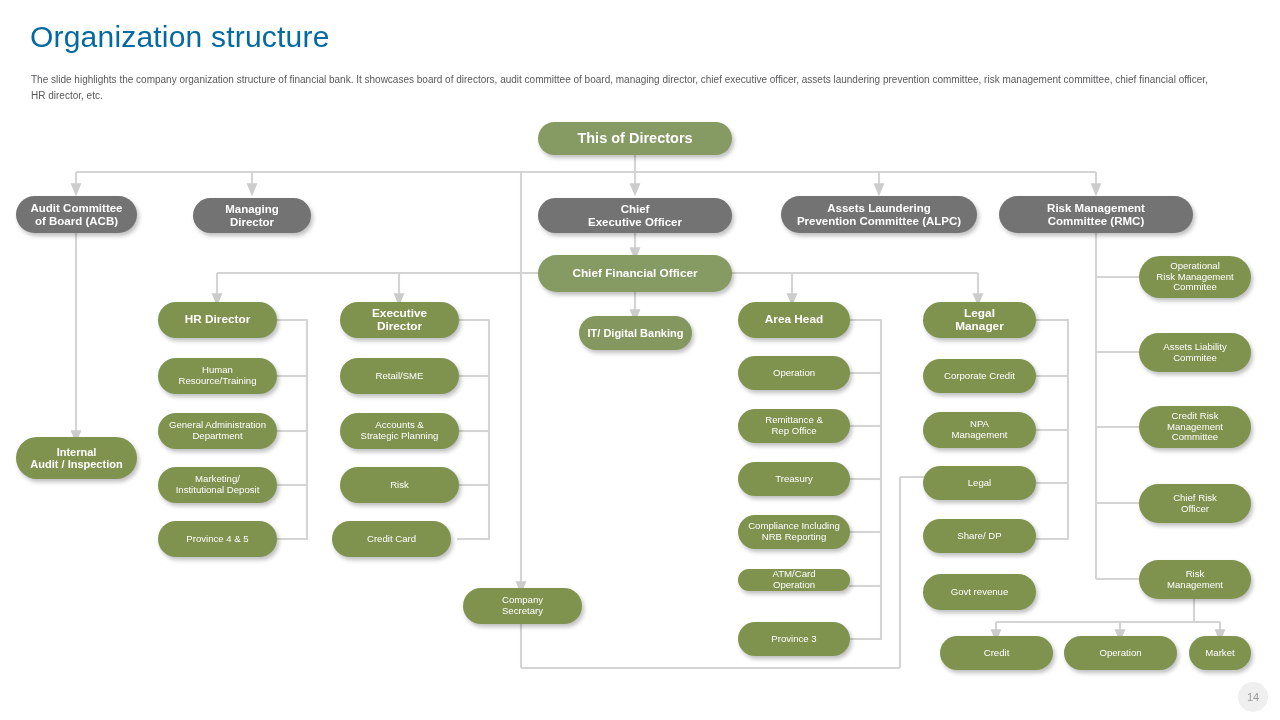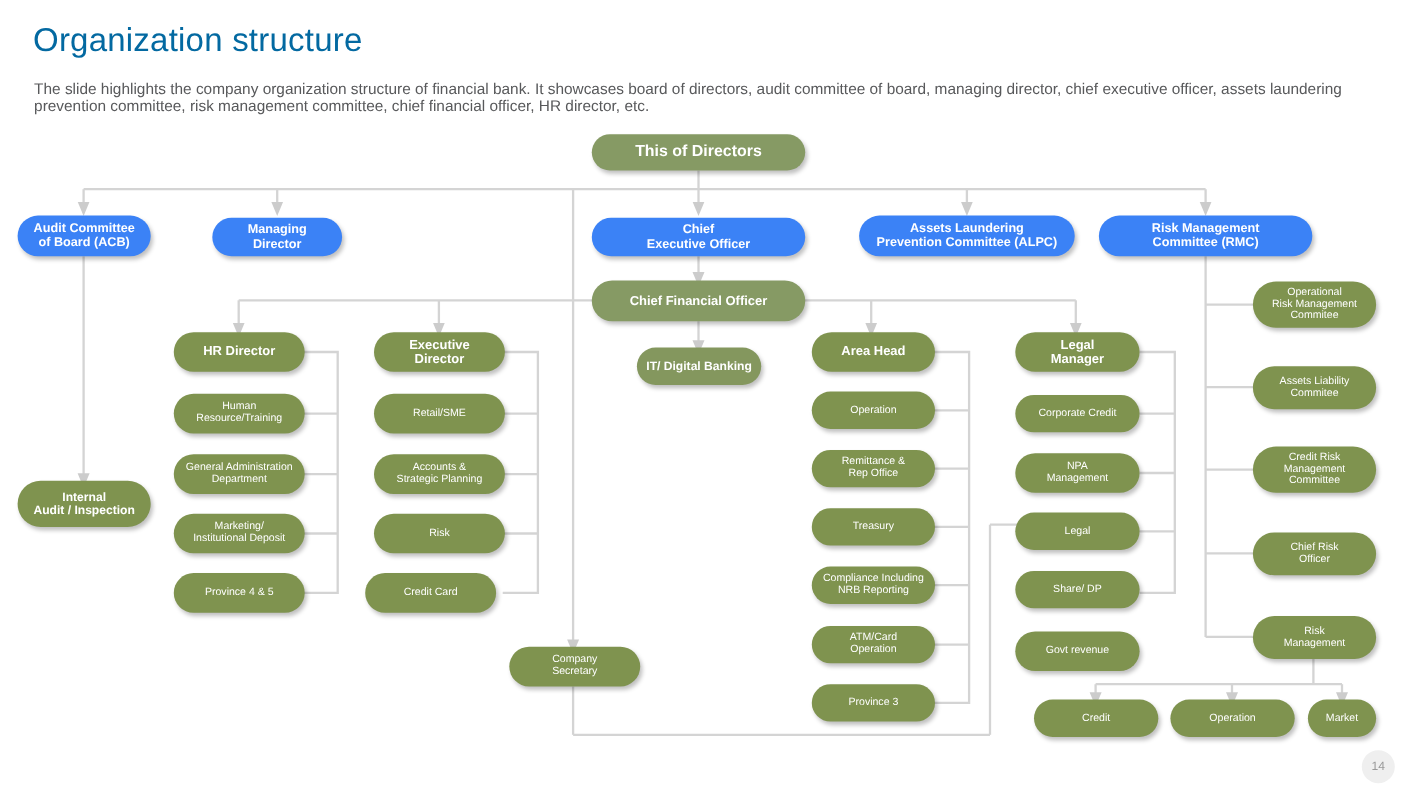--- a/index.html
+++ b/index.html
@@ -11,38 +11,38 @@
   #slide{position:absolute;left:0;top:0;width:1280px;height:720px;}
 
   
   .title{
     position:absolute;left:30px;top:20px;
     font-size:30px;font-weight:300;color:#0369a1;letter-spacing:.2px;
     white-space:nowrap;
   }
   .subtitle{
     position:absolute;left:31px;top:72px;width:1190px;
-    font-size:14px;line-height:16px;color:#58595b;font-weight:400;
+    font-size:10px;line-height:16px;color:#58595b;font-weight:400;
   }
 
   
   #canvas{position:absolute;left:0;top:0;width:1280px;height:720px;}
   #wires{position:absolute;left:0;top:0;width:1280px;height:720px;pointer-events:none;}
 
   
   .node{
     position:absolute;box-sizing:border-box;
     display:flex;align-items:center;justify-content:center;text-align:center;
     color:#ffffff;border-radius:999px;
     box-shadow:2px 3px 4px rgba(0,0,0,.25);
     line-height:1.12;padding:2px 6px;
     background:#7d9155;
   }
   .node span{display:block;width:100%;}
-  .tone-dark{background:#3b82f6;}
+  .tone-dark{background:#737373;}
   .tone-mid{background:#869a64;}
   .tone-leaf{background:#7f934f;}
   .tone-leaf2{background:#84975e;}
 
   .f-root{font-size:14.5px;font-weight:bold;}
   .f-l2{font-size:11.5px;font-weight:bold;}
   .f-l3{font-size:11.8px;font-weight:bold;align-items:center;}
   .f-l3b{font-size:11px;font-weight:bold;}
   .f-leaf{font-size:9.6px;font-weight:normal;}
 
@@ -210,21 +210,21 @@
     </div>
     <div class="node tone-leaf f-leaf" style="left:738px;top:409px;width:112px;height:34px;">
       <span>Remittance &amp;<br>Rep Office</span>
     </div>
     <div class="node tone-leaf f-leaf" style="left:738px;top:462px;width:112px;height:34px;">
       <span>Treasury</span>
     </div>
     <div class="node tone-leaf f-leaf" style="left:738px;top:515px;width:112px;height:34px;">
       <span>Compliance Including<br>NRB Reporting</span>
     </div>
-    <div class="node tone-leaf f-leaf" style="left:738px;top:569px;width:112px;height:34px;">
+    <div class="node tone-leaf f-leaf" style="left:738px;top:569px;width:112px;height:22px;">
       <span>ATM/Card<br>Operation</span>
     </div>
     <div class="node tone-leaf f-leaf" style="left:738px;top:622px;width:112px;height:34px;">
       <span>Province 3</span>
     </div>
 
     <div class="node tone-leaf f-l3" style="left:923px;top:302px;width:113px;height:36px;">
       <span>Legal<br>Manager</span>
     </div>
     <div class="node tone-leaf f-leaf" style="left:923px;top:359px;width:113px;height:34px;">

